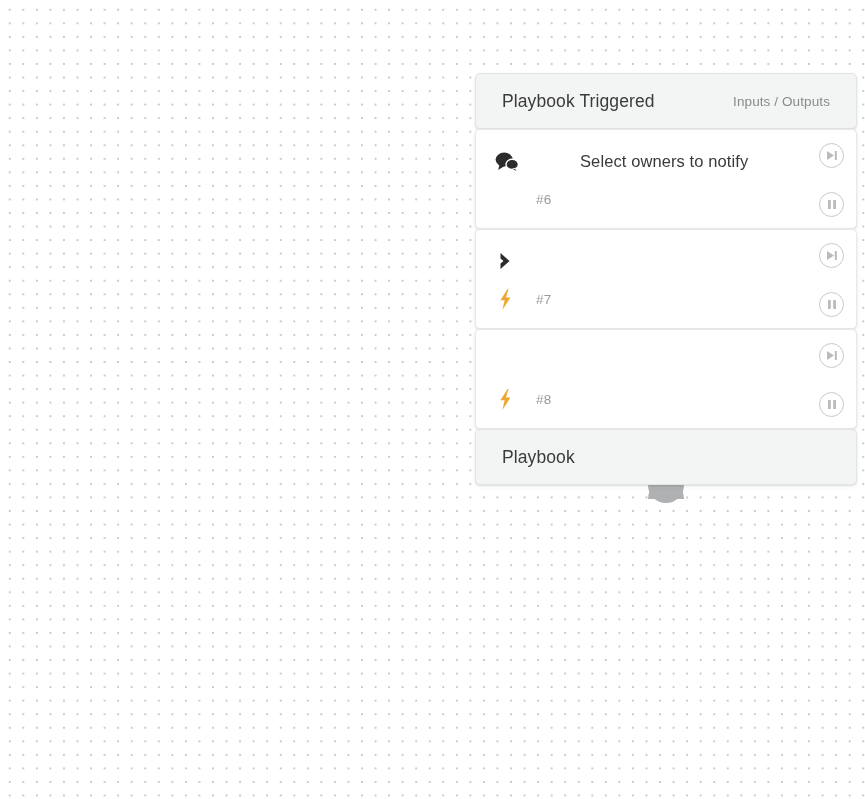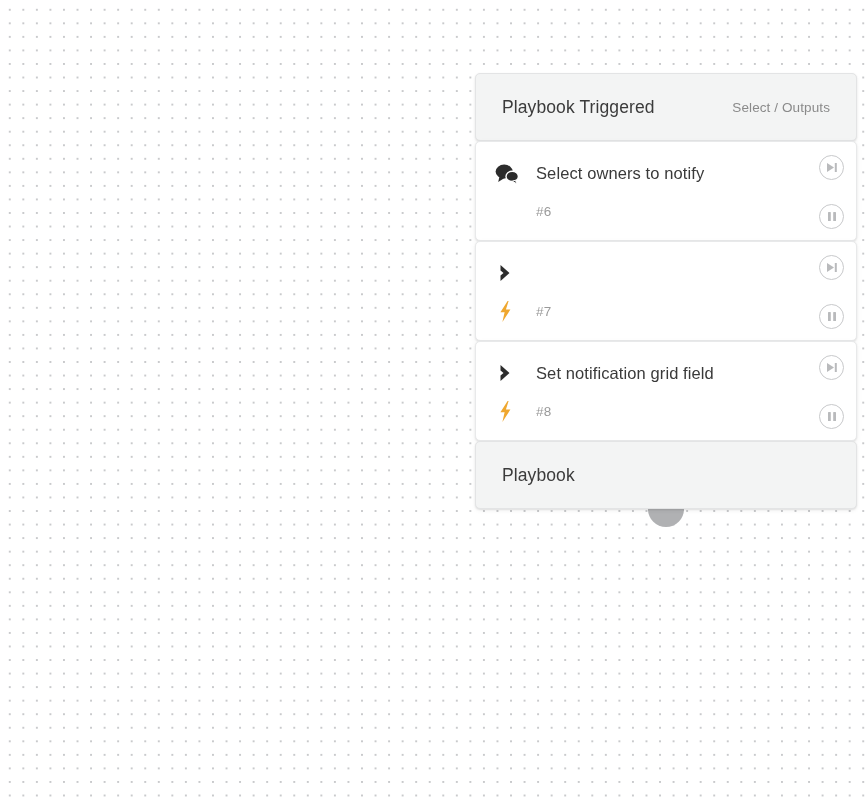--- a/index.html
+++ b/index.html
@@ -42,21 +42,21 @@
     box-sizing: border-box;
     border-radius: 5px;
     z-index: 3;
   }
 
   
   .node.terminal {
     background: #f3f4f4;
     border: 1px solid #e3e4e5;
     box-shadow: 0 1px 2px rgba(0,0,0,0.10), 0 2px 5px rgba(0,0,0,0.045);
-    height: 68px;
+    height: 56px;
     display: flex;
     align-items: center;
     padding: 4px 26px;
     justify-content: space-between;
   }
   .terminal-title {
     font-size: 17.5px;
     color: #3b3b3b;
     letter-spacing: 0.1px;
   }
@@ -74,21 +74,21 @@
     height: 100px;
   }
 
   .action-row {
     position: absolute;
     left: 0;
     right: 0;
     display: flex;
     align-items: center;
   }
-  .action-row.top  { top: 11px; height: 40px; }
+  .action-row.top  { top: 11px; height: 40px; gap: 44px; }
   .action-row.bot  { bottom: 9px; height: 40px; }
 
   .glyph-slot {
     width: 60px;
     min-width: 60px;
     display: flex;
     align-items: center;
     justify-content: center;
   }
 
@@ -151,21 +151,21 @@
   }
 </style>
 </head>
 <body>
 
 <div id="canvas">
   <div id="flow">
 
     <div class="node terminal">
       <span class="terminal-title">Playbook Triggered</span>
-      <span class="terminal-meta">Select / Outputs</span>
+      <span class="terminal-meta">Inputs / Outputs</span>
     </div>
 
     <div class="connector">
       <svg width="382" height="70" viewBox="0 0 382 70">
         <path d="M 173 0 A 18 18 0 0 0 209 0 Z" fill="#b0b1b3"></path>
         <line x1="191" y1="16" x2="191" y2="52" stroke="#b0b1b3" stroke-width="2.2"></line>
         <path d="M 182 48 L 200 48 L 191 62 Z" fill="#b0b1b3"></path>
         <path d="M 173 70 A 18 18 0 0 1 209 70 Z" fill="#b0b1b3"></path>
       </svg>
     </div>
@@ -256,28 +256,20 @@
     <div class="connector">
       <svg width="382" height="70" viewBox="0 0 382 70">
         <path d="M 173 0 A 18 18 0 0 0 209 0 Z" fill="#b0b1b3"></path>
         <line x1="191" y1="16" x2="191" y2="52" stroke="#b0b1b3" stroke-width="2.2"></line>
         <path d="M 182 48 L 200 48 L 191 62 Z" fill="#b0b1b3"></path>
         <path d="M 173 70 A 18 18 0 0 1 209 70 Z" fill="#b0b1b3"></path>
       </svg>
     </div>
 
     <div class="node action">
-      <div class="action-row top">
-        <span class="glyph-slot icon-chevron">
-          <svg width="16" height="18" viewBox="0 0 16 18">
-            <path d="M 2.5 1 L 11.5 9 L 2.5 17 L 2.5 11.5 L 5.5 9 L 2.5 6.5 Z" fill="#2c2c2c"></path>
-          </svg>
-        </span>
-        <span class="action-title">Set notification grid field</span>
-      </div>
 
       <div class="action-row bot">
         <span class="glyph-slot icon-bolt">
           <svg width="14" height="21" viewBox="0 0 14 21">
             <path d="M 8.6 0 L 1.4 11.2 L 5.6 11.2 L 3.4 21 L 11.4 8.6 L 6.9 8.6 L 9.6 0 Z" fill="#efa72f"></path>
           </svg>
         </span>
         <span class="action-step">#8</span>
       </div>
 

